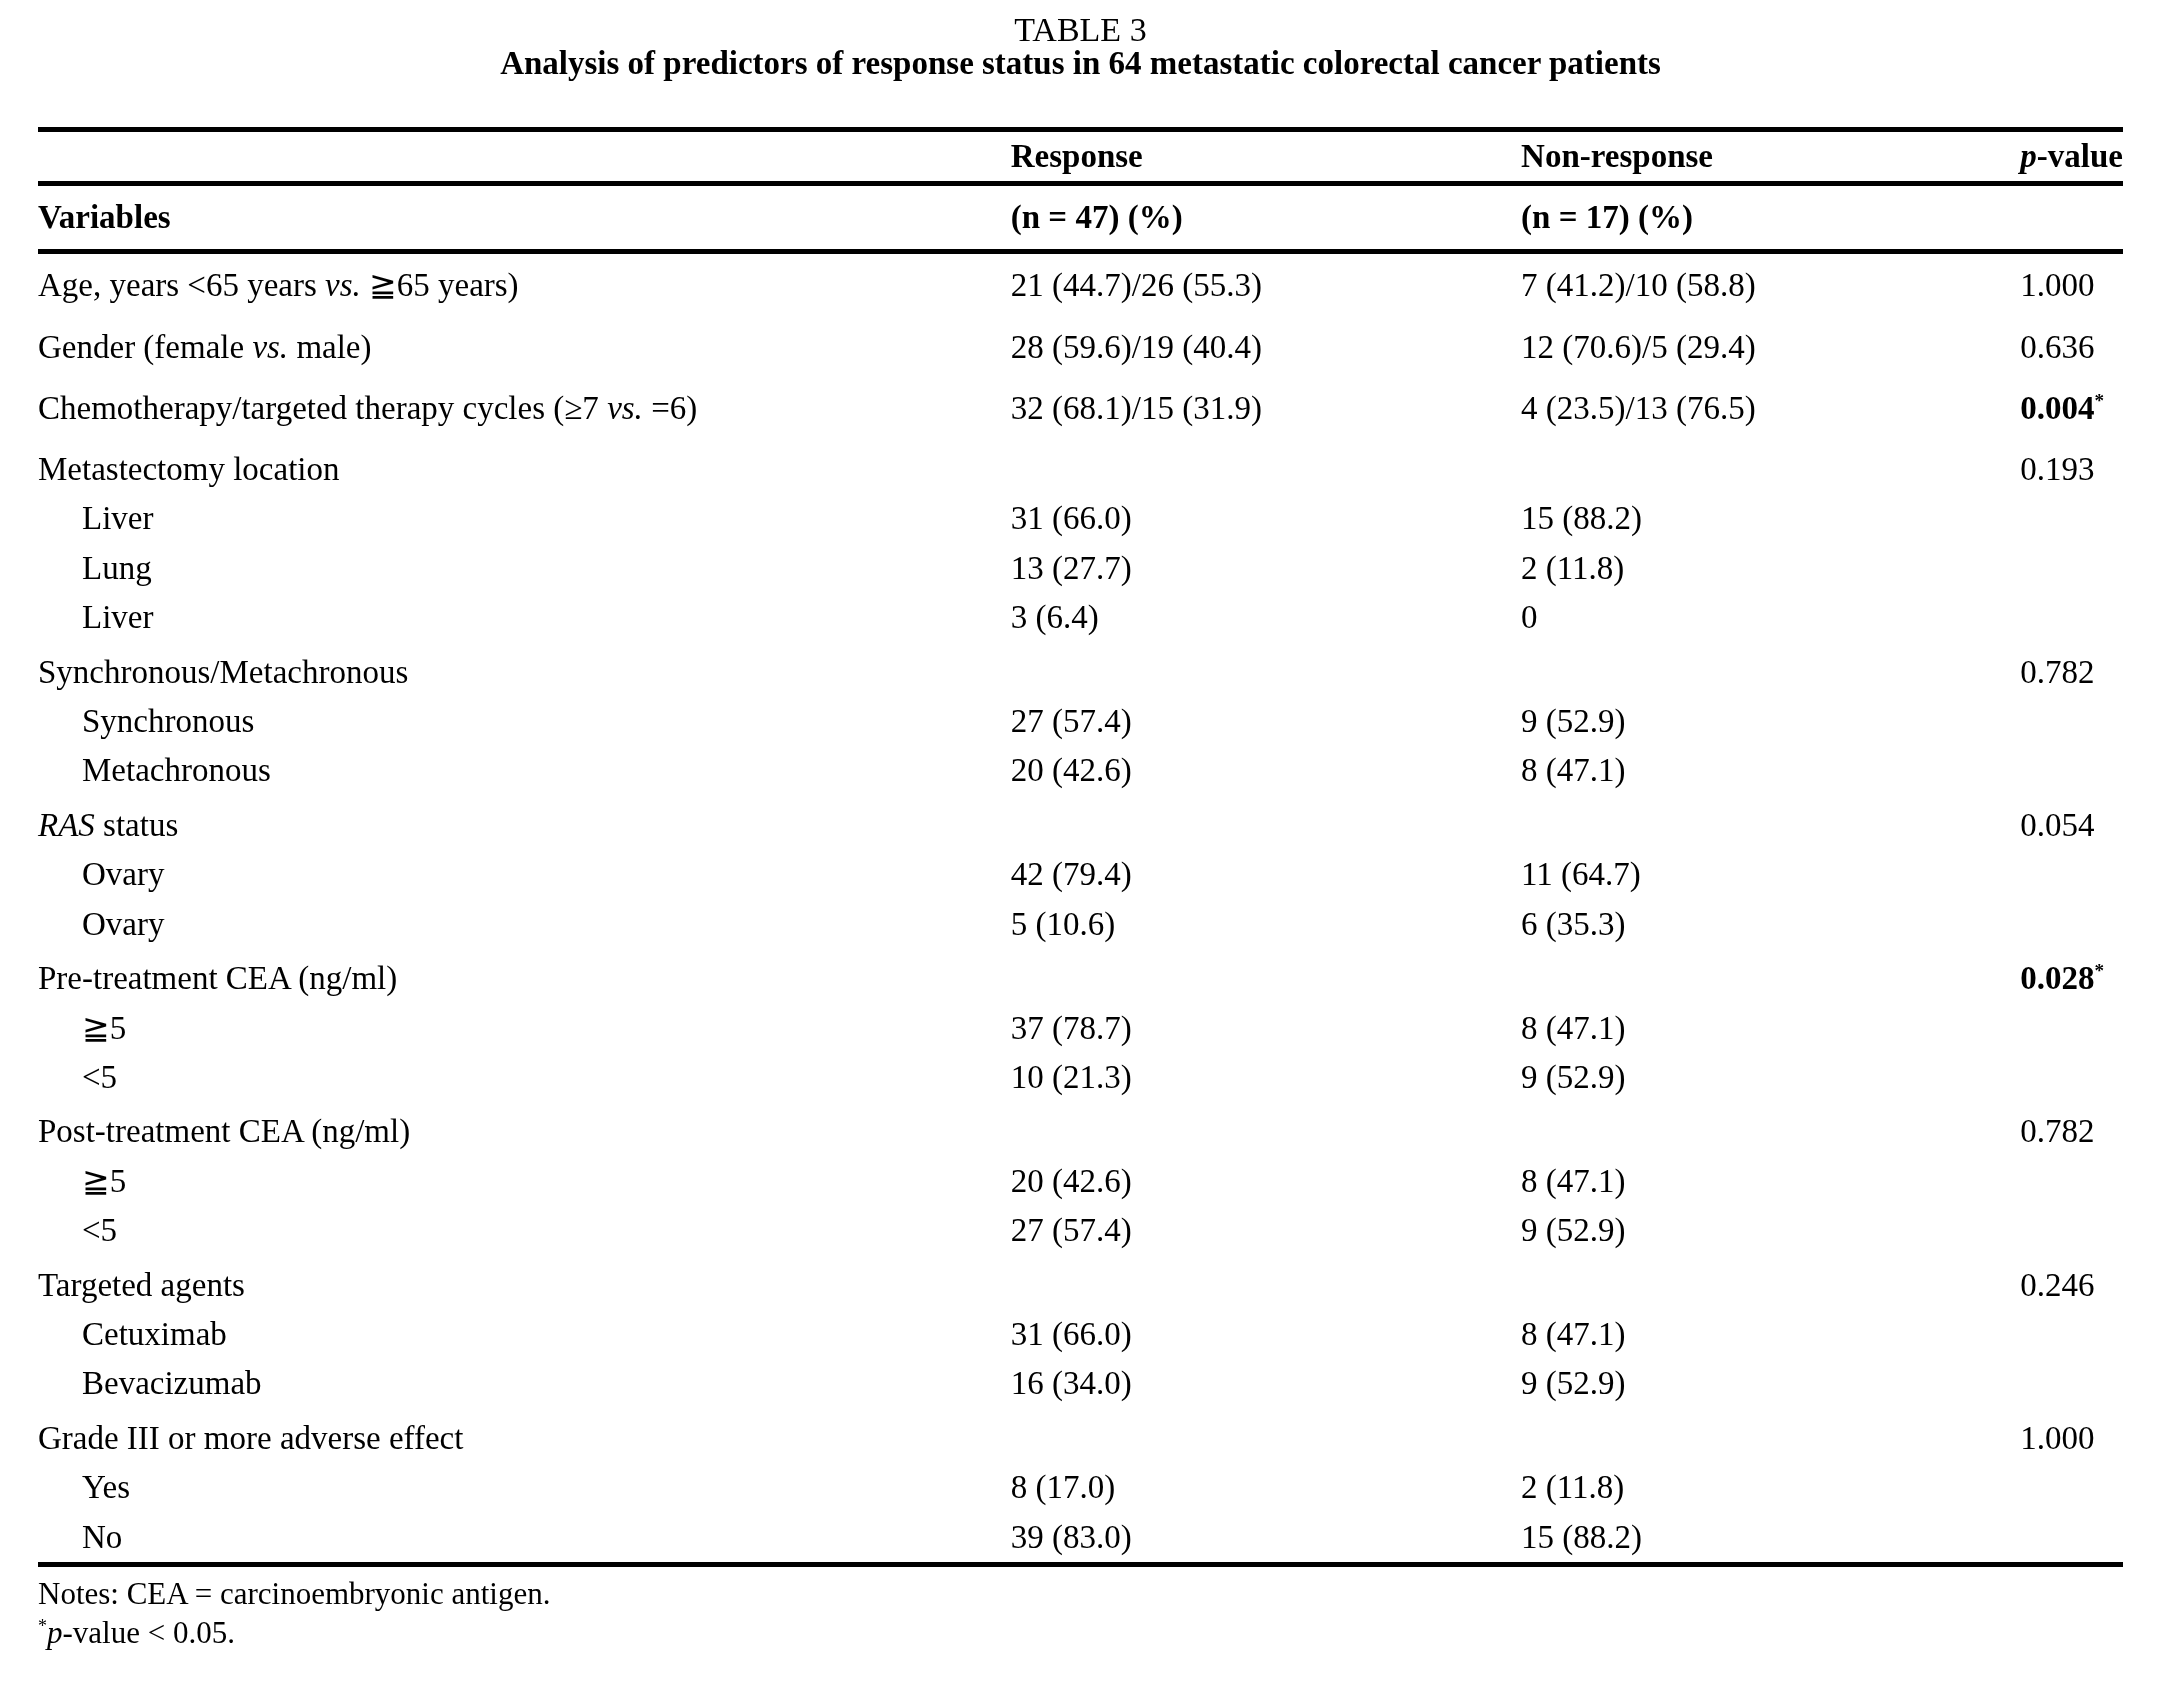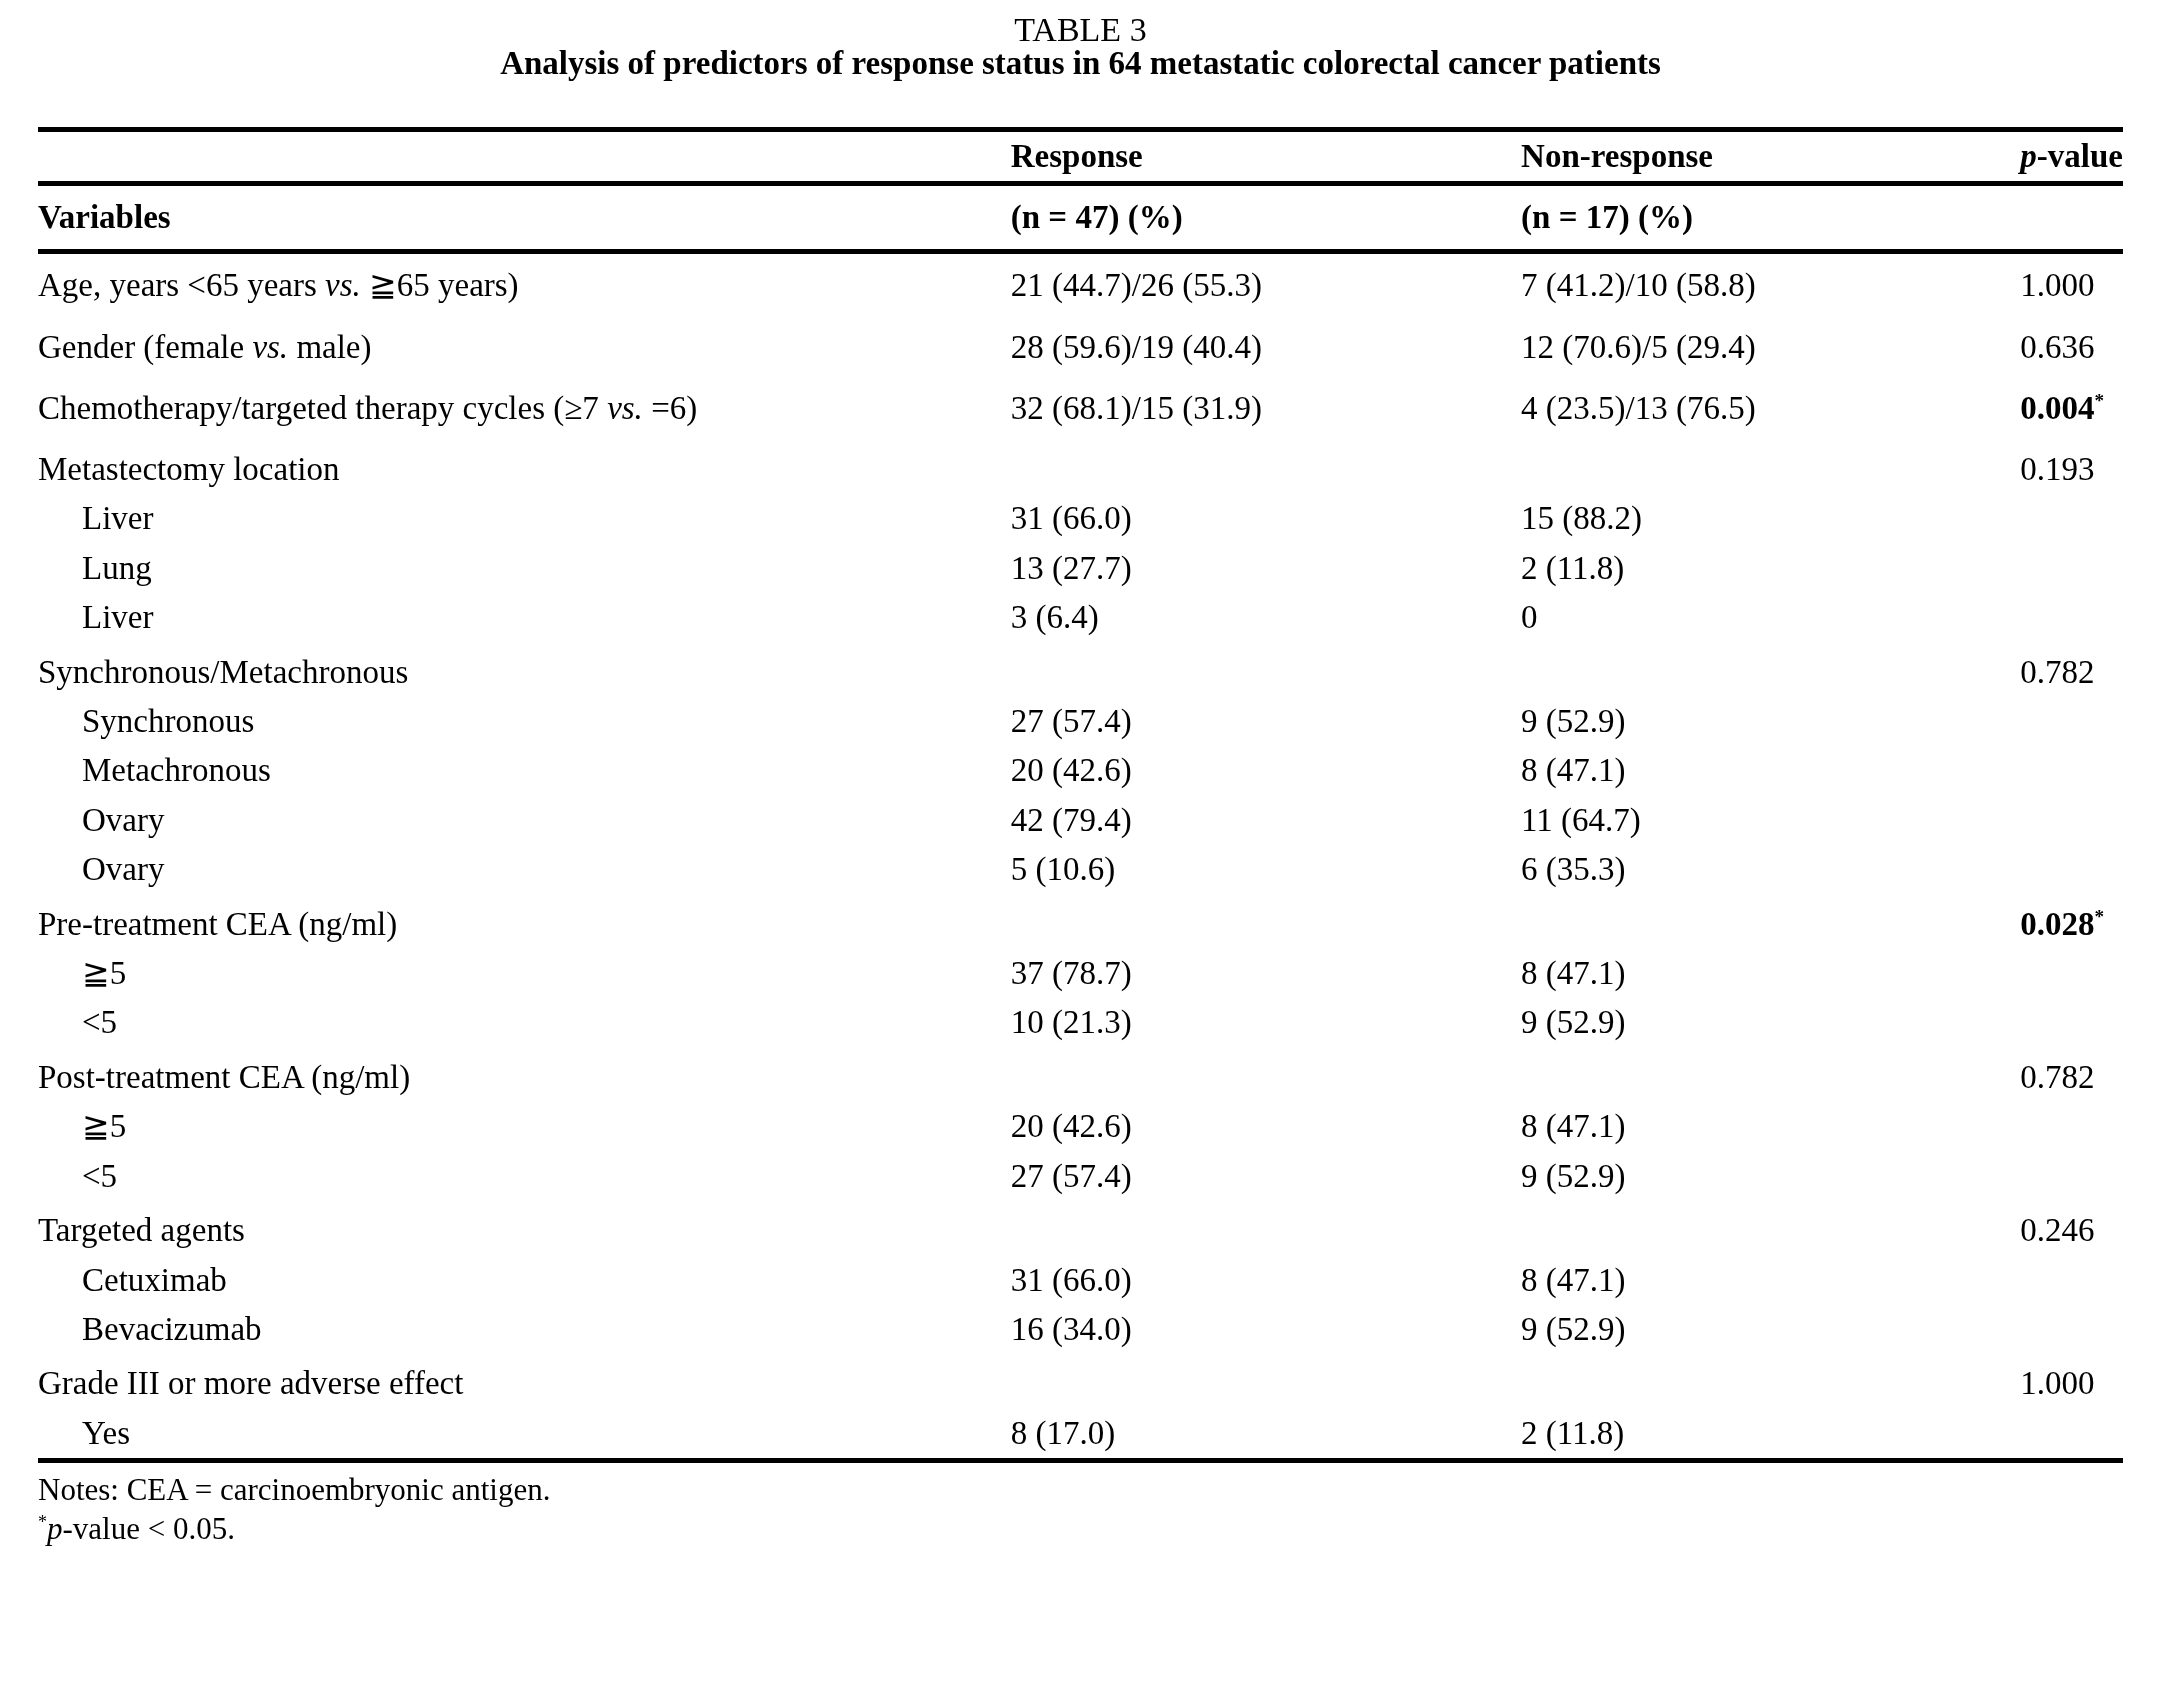--- a/index.html
+++ b/index.html
@@ -155,20 +155,26 @@
           <td>27 (57.4)</td>
           <td>9 (52.9)</td>
           <td></td>
         </tr>
         <tr>
           <td class="indent">Metachronous</td>
           <td>20 (42.6)</td>
           <td>8 (47.1)</td>
           <td></td>
         </tr>
+        <tr class="group">
+          <td><i>RAS</i> status</td>
+          <td></td>
+          <td></td>
+          <td>0.054</td>
+        </tr>
         <tr>
           <td class="indent">Ovary</td>
           <td>42 (79.4)</td>
           <td>11 (64.7)</td>
           <td></td>
         </tr>
         <tr>
           <td class="indent">Ovary</td>
           <td>5 (10.6)</td>
           <td>6 (35.3)</td>
@@ -231,20 +237,26 @@
         <tr class="group">
           <td>Grade III or more adverse effect</td>
           <td></td>
           <td></td>
           <td>1.000</td>
         </tr>
         <tr>
           <td class="indent">Yes</td>
           <td>8 (17.0)</td>
           <td>2 (11.8)</td>
+          <td></td>
+        </tr>
+        <tr>
+          <td class="indent">No</td>
+          <td>39 (83.0)</td>
+          <td>15 (88.2)</td>
           <td></td>
         </tr>
       </tbody>
   </table>
 
   <div class="notes">
     <div>Notes: CEA = carcinoembryonic antigen.</div>
     <div><sup>*</sup><i>p</i>-value &lt; 0.05.</div>
   </div>
 </div>

